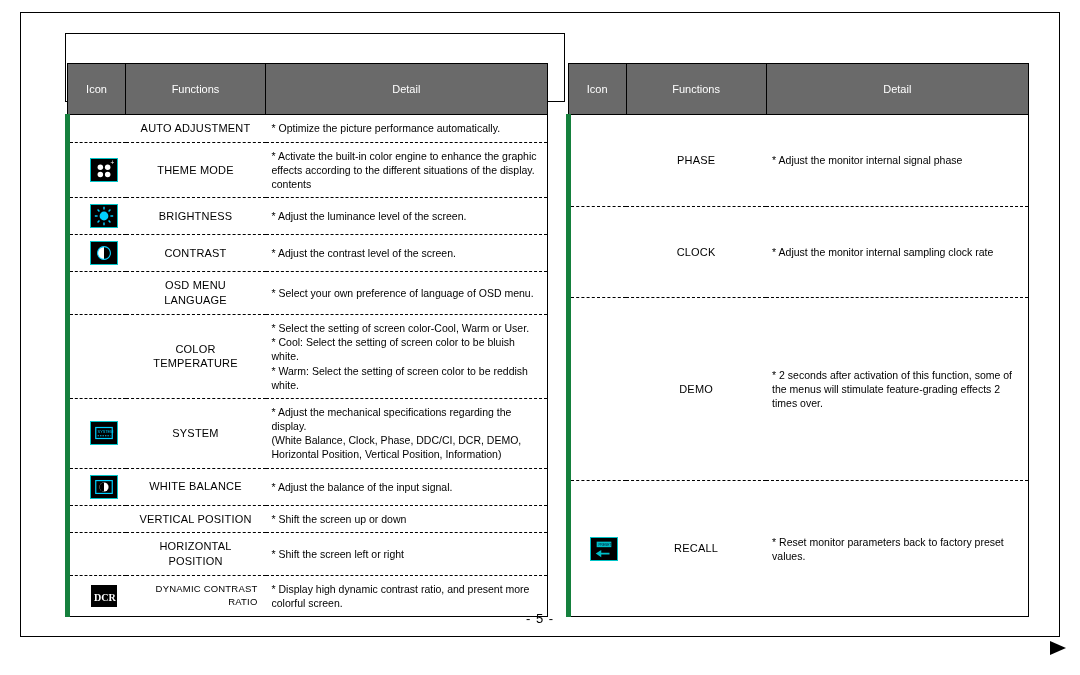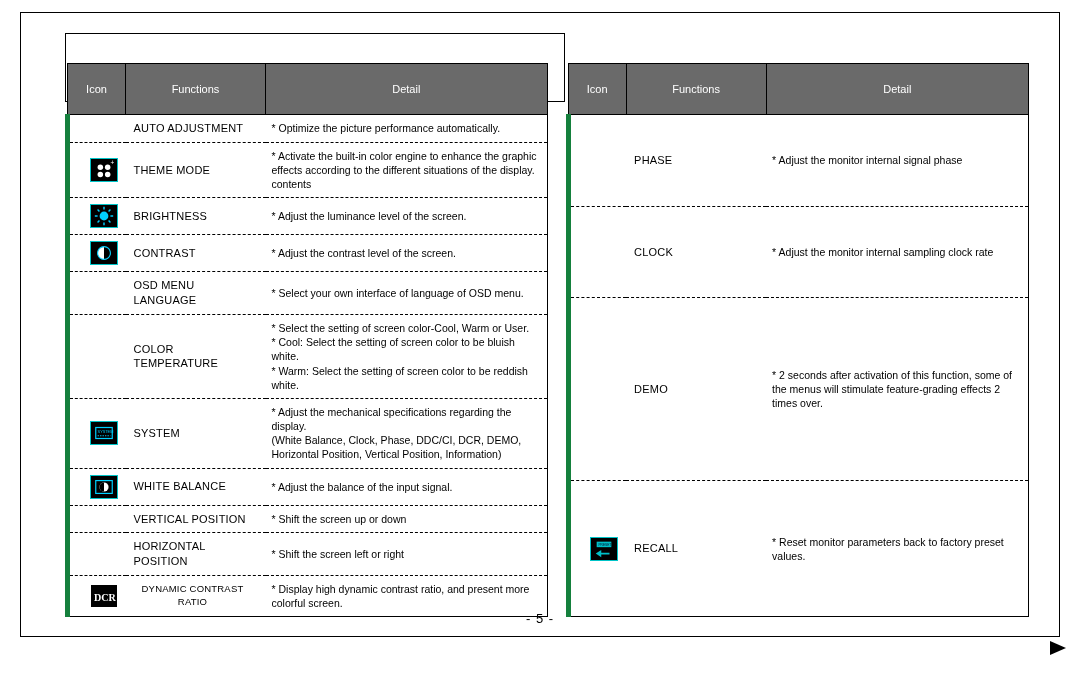--- a/index.html
+++ b/index.html
@@ -64,20 +64,21 @@
     font-size: 10.5px;
     line-height: 1.35;
     border-bottom: 1px dashed #000;
   }
   .tbl tr:last-child td { border-bottom: 1px solid #000; }
   .tbl td.icon-cell {
     text-align:right;
     border-left: 5px solid #15803d;
   }
   .tbl td.func-cell {
+    text-align:center;
     font-size: 11px;
     letter-spacing: .2px;
   }
   .tbl td.detail-cell {
     border-right: 1px solid #000;
     padding-left: 6px;
   }
   
   .icn {
     display:inline-block;
@@ -187,21 +188,21 @@
                   <circle cx="14" cy="12" r="7" fill="none" stroke="#00d0ff" stroke-width="1.2"></circle>
                 </svg>
             </span>
           </td>
           <td class="func-cell">CONTRAST</td>
           <td class="detail-cell">* Adjust the contrast level of the screen.</td>
         </tr>
         <tr>
           <td class="icon-cell"></td>
           <td class="func-cell">OSD MENU LANGUAGE</td>
-          <td class="detail-cell">* Select your own interface of language of OSD menu.</td>
+          <td class="detail-cell">* Select your own preference of language of OSD menu.</td>
         </tr>
         <tr>
           <td class="icon-cell"></td>
           <td class="func-cell">COLOR TEMPERATURE</td>
           <td class="detail-cell">* Select the setting of screen color-Cool, Warm or User.<br>* Cool: Select the setting of screen color to be bluish white.<br>* Warm: Select the setting of screen color to be reddish white.</td>
         </tr>
         <tr>
           <td class="icon-cell">
             <span class="icn">
               <svg viewBox="0 0 28 24">
@@ -239,21 +240,21 @@
         </tr>
         <tr>
           <td class="icon-cell">
             <span class="icn" style="border-color:#fff">
               <svg viewBox="0 0 28 24">
                   <rect width="28" height="24" fill="#000"></rect>
                   <text x="3" y="17" font-size="11" fill="#fff" font-family="Georgia,serif" font-weight="bold">DCR</text>
                 </svg>
             </span>
           </td>
-          <td class="func-cell" style="font-size:9.5px;text-align:center;padding-left:2px">DYNAMIC CONTRAST RATIO</td>
+          <td class="func-cell" style="font-size:9.5px;text-align:right;padding-left:2px">DYNAMIC CONTRAST RATIO</td>
           <td class="detail-cell">* Display high dynamic contrast ratio, and present more colorful screen.</td>
         </tr>
       </tbody>
     </table>
 
     <table class="tbl right">
       <colgroup>
           <col class="col-icon">
           <col class="col-func">
           <col>

